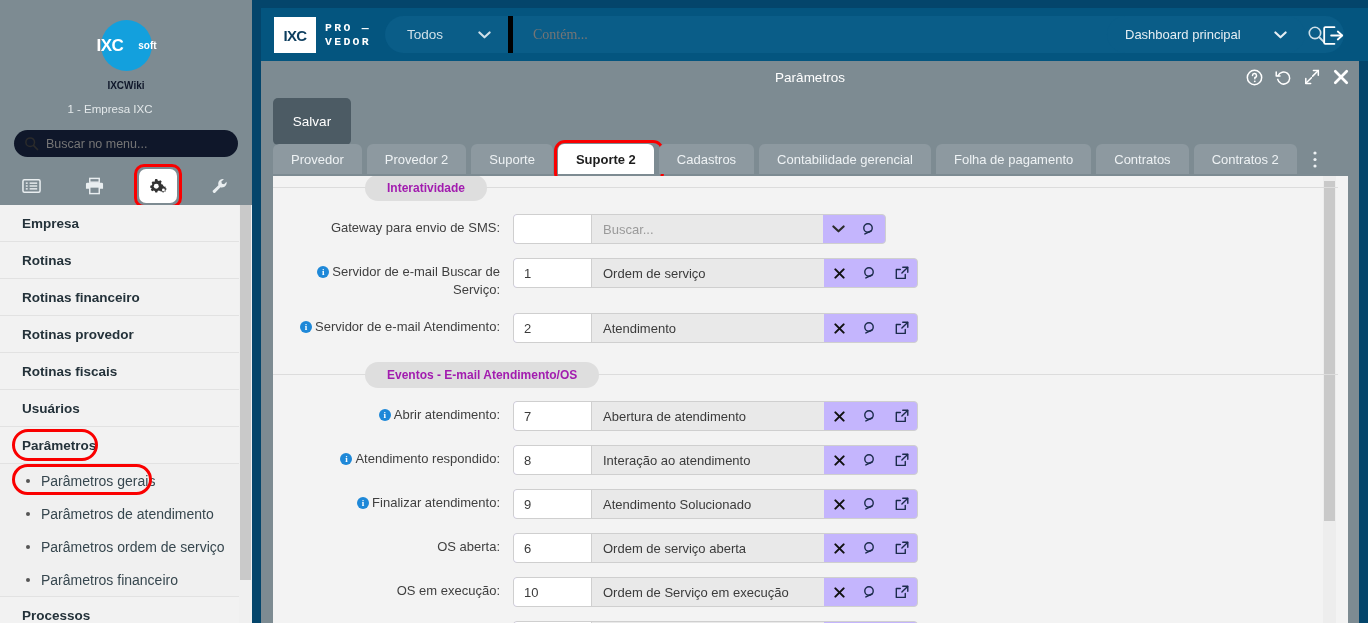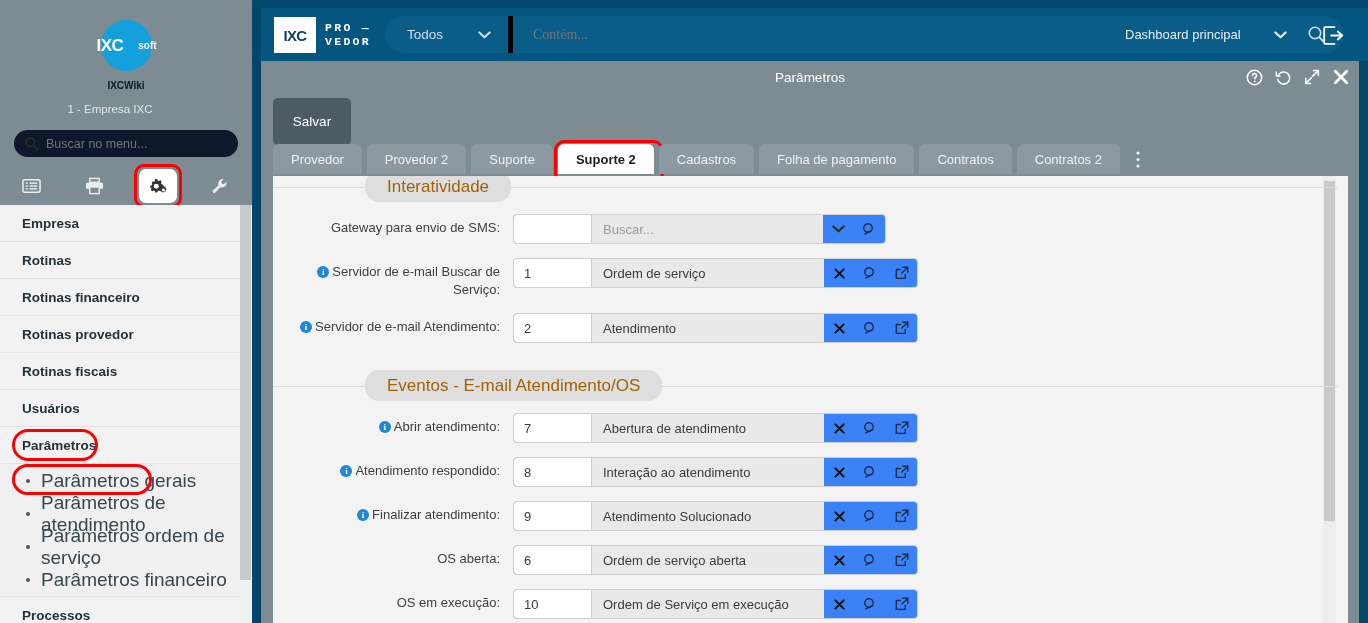--- a/index.html
+++ b/index.html
@@ -77,21 +77,21 @@
     padding-left: 22px; font-size: 13.5px; font-weight: bold; color: #24323a;
     border-bottom: 1px solid #e2e2e2;
   }
   .mi .hl-box {
     position: absolute; left: 12px; top: 2px; width: 86px; height: 32px;
     border: 3px solid #fa0000; border-radius: 17px; pointer-events: none;
   }
   .sub-group { background: #f0f0f0; border-bottom: 1px solid #e2e2e2; }
   .sub {
     position: relative; height: 33px; display: flex; align-items: center;
-    padding-left: 26px; font-size: 19px; color: #37474f;
+    padding-left: 26px; font-size: 14px; color: #37474f;
   }
   .sub .dot {
     width: 4px; height: 4px; border-radius: 50%; background: #555;
     margin-right: 11px; flex: 0 0 auto;
   }
   .sub .hl-box2 {
     position: absolute; left: 12px; top: 0px; width: 140px; height: 31px;
     border: 3px solid #fa0000; border-radius: 17px; pointer-events: none;
   }
   #sb-scroll-track {
@@ -196,43 +196,44 @@
   
   #form-body {
     position: absolute; left: 12px; top: 115px; width: 1075px; height: 508px;
     background: #f3f3f3; overflow: hidden;
   }
   .sec-head {
     position: relative; height: 26px; margin-top: 5px;
     display: flex; align-items: center;
   }
   .sec-pill {
-    background: #dedede; color: #a16207; font-size: 17px;
+    background: #dedede; color: #a21caf; font-size: 12px;
     padding: 6px 22px; border-radius: 14px; position: relative; z-index: 2;
     white-space: nowrap;
+    font-weight: bold;
   }
   .sec-line {
     position: absolute; left: 0; right: 10px; top: 50%; height: 1px; background: #dcdcdc; z-index: 1;
   }
   .sec-head .sp-wrap { margin-left: 92px; position: relative; z-index: 2; }
 
   .frow { display: flex; align-items: flex-start; margin-top: 14px; }
   .flabel {
     width: 240px; flex: 0 0 240px; text-align: right; padding-right: 13px;
     font-size: 13px; color: #404040; line-height: 18px; padding-top: 5px;
   }
   .flabel .infoi {
     display: inline-block; width: 12px; height: 12px; border-radius: 50%;
     background: #1e88d8; color: #fff; font-size: 9px; font-weight: bold;
     text-align: center; line-height: 12px; margin-right: 3px;
     font-family:"Liberation Serif", serif; position: relative; top: -1px;
   }
   .fctl {
     display: flex; align-items: stretch; height: 30px;
-    border: 1px solid #cfcfcf; border-radius: 4px; background: #3b82f6;
+    border: 1px solid #cfcfcf; border-radius: 4px; background: #c4b5fd;
     overflow: hidden;
   }
   .fctl .id-box {
     width: 78px; flex: 0 0 78px; background: #ffffff; border-right: 1px solid #cfcfcf;
     display: flex; align-items: center; padding-left: 10px;
     font-size: 13px; color: #3b3b3b;
   }
   .fctl .txt-box {
     flex: 1; display: flex; align-items: center; padding-left: 11px;
     font-size: 13px; color: #3b3b3b; background: #e9e9e9;
@@ -461,20 +462,23 @@
         <div class="tab">
             <span>Suporte</span>
           </div>
         <div class="tab active">
             <span>Suporte 2</span>
           </div>
         <div class="tab">
             <span>Cadastros</span>
           </div>
         <div class="tab">
+            <span>Contabilidade gerencial</span>
+          </div>
+        <div class="tab">
             <span>Folha de pagamento</span>
           </div>
         <div class="tab">
             <span>Contratos</span>
           </div>
         <div class="tab">
             <span>Contratos 2</span>
           </div>
         <div id="tab-more">
           <svg width="4" height="17" viewBox="0 0 4 17">
@@ -564,21 +568,21 @@
             <div class="act">
               <svg width="14" height="14" viewBox="0 0 15 15">
                   <path d="M8.3 1.3h5.4v5.4" fill="none" stroke="#1b2b4b" stroke-width="1.5" stroke-linecap="round" stroke-linejoin="round"></path>
                   <line x1="13.5" y1="1.5" x2="7.4" y2="7.6" stroke="#1b2b4b" stroke-width="1.5" stroke-linecap="round"></line>
                   <path d="M11 9v4.3H1.4V3.8h4.3" fill="none" stroke="#1b2b4b" stroke-width="1.5" stroke-linecap="round" stroke-linejoin="round"></path>
                 </svg>
             </div>
           </div>
         </div>
 
-        <div class="sec-head" style="margin-top:30px;">
+        <div class="sec-head" style="margin-top:18px;">
           <div class="sec-line"></div>
           <div class="sp-wrap"><span class="sec-pill">Eventos - E-mail Atendimento/OS</span></div>
         </div>
 
         <div class="frow">
           <div class="flabel">
             <span class="infoi">i</span><span>Abrir atendimento:</span>
           </div>
           <div class="fctl w-wide">
             <div class="id-box">7</div>

